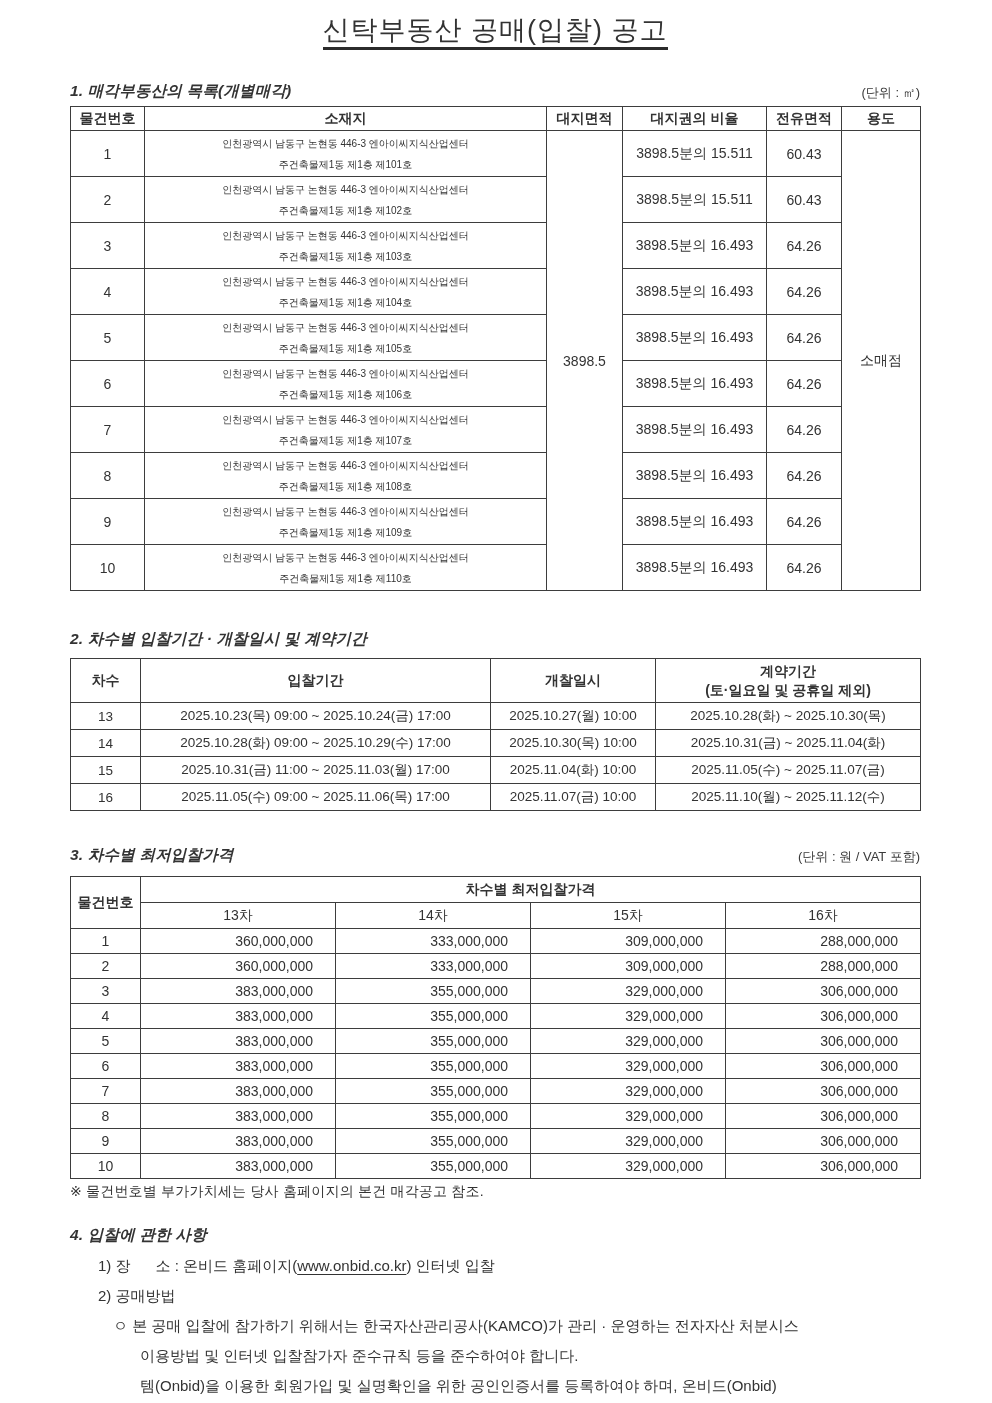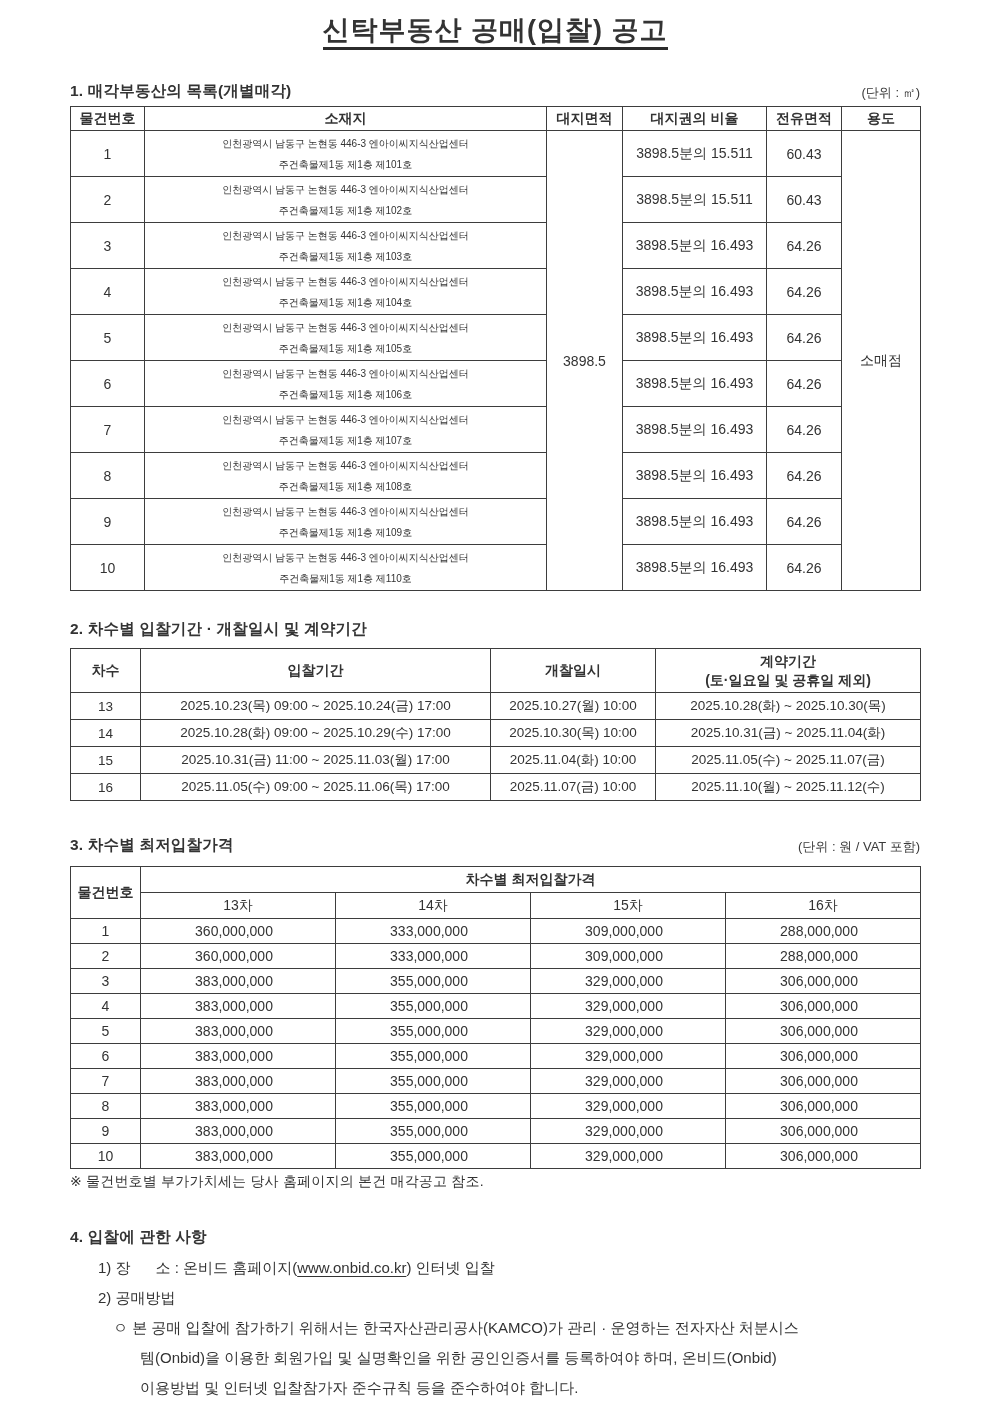--- a/index.html
+++ b/index.html
@@ -7,27 +7,27 @@
     width:992px; height:1403px;
     color:#333333;
     font-family:"Liberation Sans","DejaVu Sans",sans-serif;
     -webkit-font-smoothing:antialiased;
   }
   .page { box-sizing:border-box; width:992px; padding:8px 72px 0 70px; }
 
   
   .doc-title { text-align:center; margin:4px 0 0 0; }
   .doc-title span {
-    font-size:27px; font-weight:bold; letter-spacing:1px;
+    font-size:27px; font-weight:normal; letter-spacing:1px;
     border-bottom:3px solid #2b2b2b; padding-bottom:2px;
   }
 
   
   .sec-head { display:flex; justify-content:space-between; align-items:flex-end; width:850px; }
-  .sec-title { font-size:15.5px; font-weight:bold; letter-spacing:0.2px; }
+  .sec-title { font-size:15.5px; font-weight:bold; letter-spacing:0.2px;font-style:italic; }
   .unit-note { font-size:13px; color:#3a3a3a; }
 
   
   table { border-collapse:collapse; table-layout:fixed; width:850px; }
   th,td { border:1.5px solid #3d3d3d; text-align:center; vertical-align:middle; padding:0; overflow:hidden; }
   th { font-weight:bold; font-size:14px; }
   td { font-size:14px; }
 
   
   .t1 { margin-top:4px; }
@@ -38,33 +38,33 @@
   
   .t2 { margin-top:8px; }
   .t2 thead th { height:43px; }
   .t2 thead .two-line div { line-height:19px; }
   .t2 tbody td { height:26px; font-size:13.5px; }
 
   
   .t3 { margin-top:10px; }
   .t3 thead th { height:25px; }
   .t3 tbody td { height:24px; }
-  .t3 td.num { text-align:center; padding-right:8px; }
+  .t3 td.num { text-align:right; padding-right:22px; }
 
   .footnote { font-size:14px; margin-top:4px; letter-spacing:0.2px; }
 
   
   .s4-line { font-size:15px; line-height:20px; margin-top:10px; white-space:pre-wrap; }
   .indent-a { padding-left:28px; }
   .indent-b { padding-left:43px; }
   .indent-c { padding-left:70px; }
   .mt1 { margin-top:33px; }
-  .mt2 { margin-top:28px; }
+  .mt2 { margin-top:38px; }
   .mt3 { margin-top:34px;gap:17px; }
-  .mt4 { margin-top:36px; }
+  .mt4 { margin-top:24px; }
   .link { text-decoration:underline; text-underline-offset:3px; color:#333333; cursor:pointer; }
 </style>
 </head>
 <body>
 
 <div class="page">
 
   <div class="doc-title">
     <span>신탁부동산 공매(입찰) 공고</span>
   </div>
@@ -340,16 +340,16 @@
 
   <div class="footnote">※ 물건번호별 부가가치세는 당사 홈페이지의 본건 매각공고 참조.</div>
 
   <div class="sec-head mt4">
     <span class="sec-title">4. 입찰에 관한 사항</span>
   </div>
 
   <div class="s4-line indent-a"><span>1) 장      소 : 온비드 홈페이지(</span><span class="link">www.onbid.co.kr</span><span>) 인터넷 입찰</span></div>
   <div class="s4-line indent-a">2) 공매방법</div>
   <div class="s4-line indent-b">ㅇ 본 공매 입찰에 참가하기 위해서는 한국자산관리공사(KAMCO)가 관리 · 운영하는 전자자산 처분시스</div>
+  <div class="s4-line indent-c">이용방법 및 인터넷 입찰참가자 준수규칙 등을 준수하여야 합니다.</div>
   <div class="s4-line indent-c">템(Onbid)을 이용한 회원가입 및 실명확인을 위한 공인인증서를 등록하여야 하며, 온비드(Onbid)</div>
-  <div class="s4-line indent-c">이용방법 및 인터넷 입찰참가자 준수규칙 등을 준수하여야 합니다.</div>
 
 </div>
 
 </body></html>

